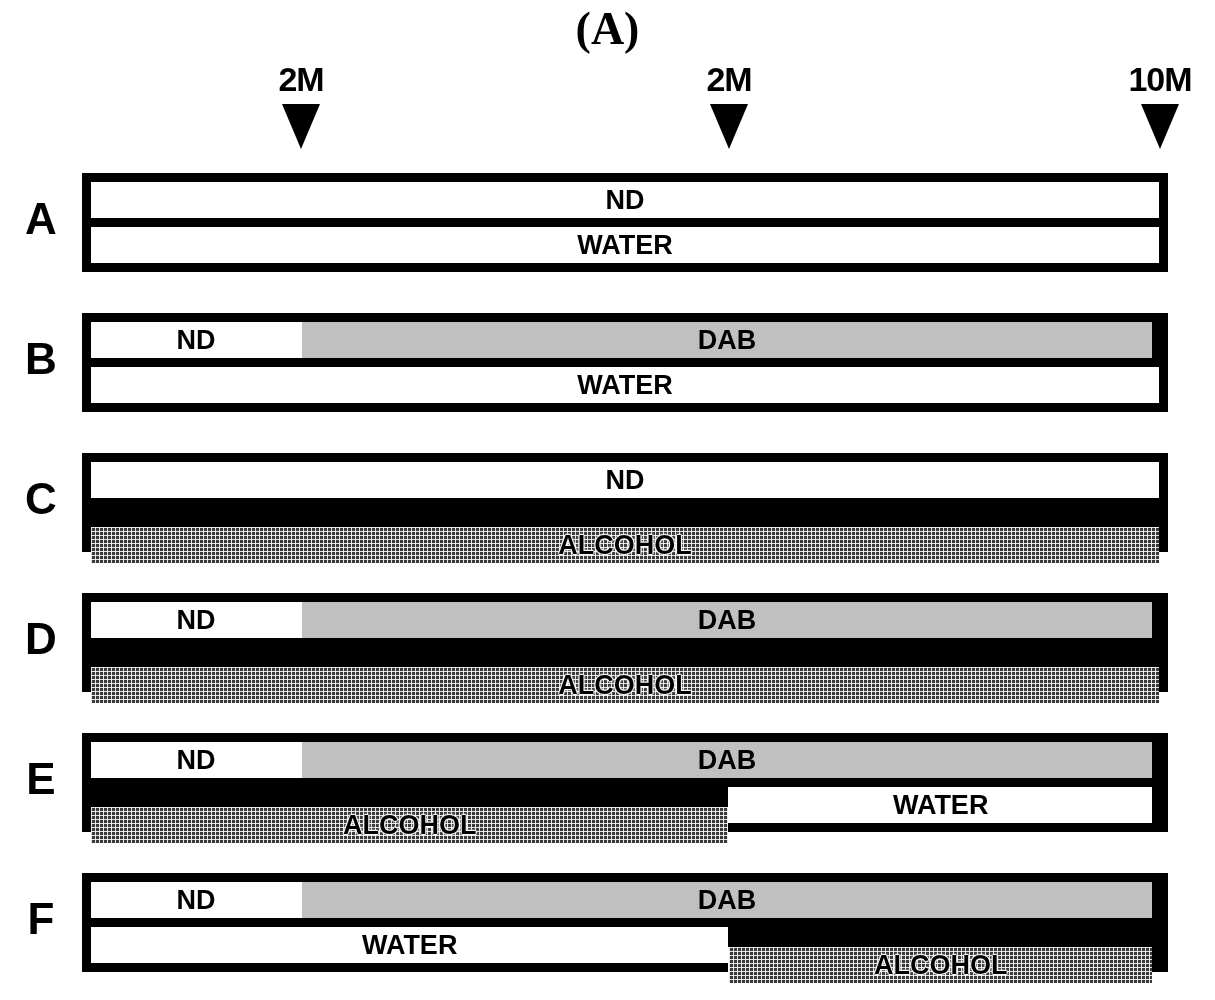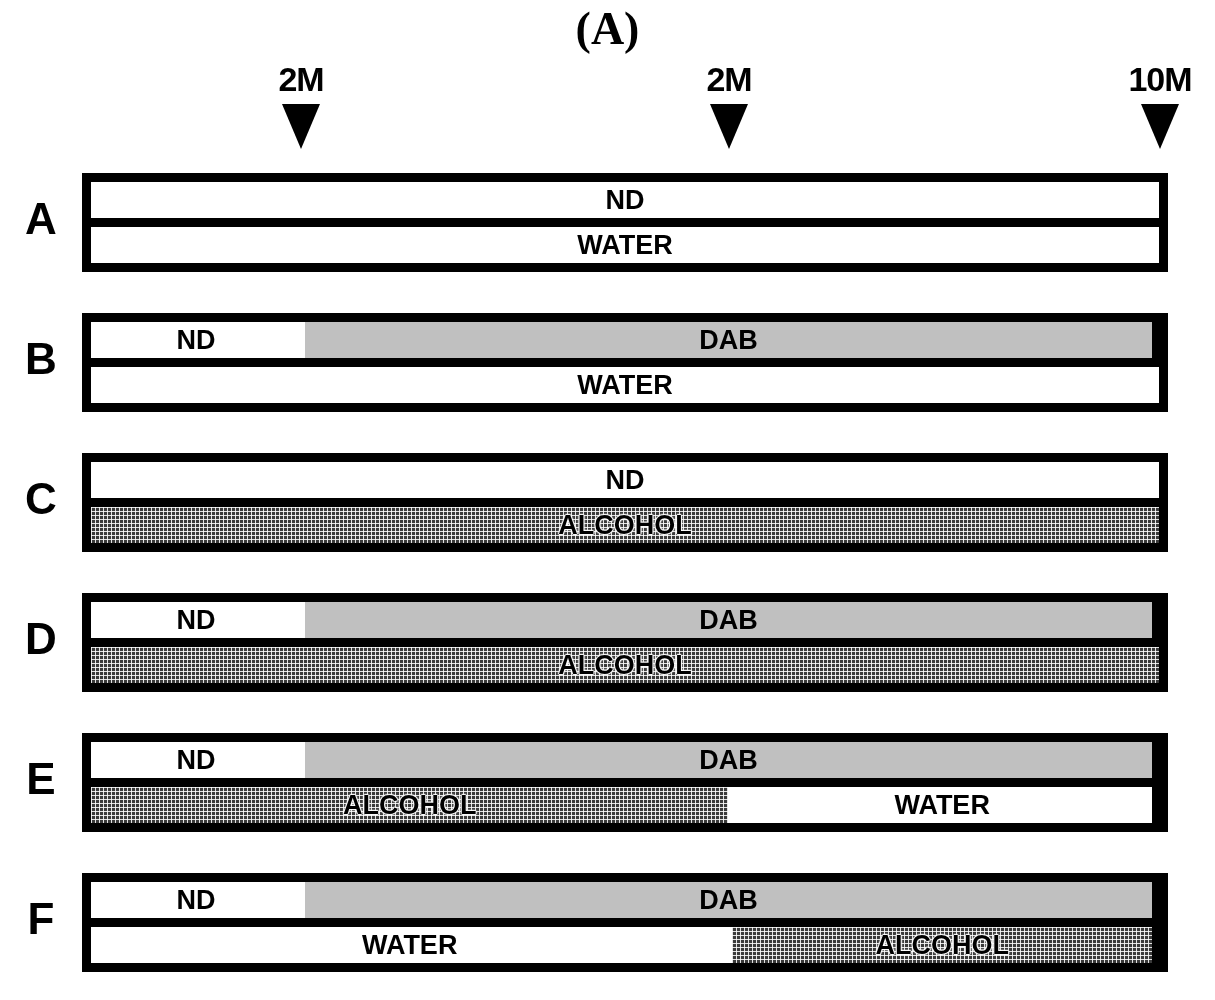--- a/index.html
+++ b/index.html
@@ -94,41 +94,42 @@
   .seg {
     position: relative;
     box-sizing: border-box;
     height: 100%;
     display: flex;
     align-items: center;
     justify-content: center;
     overflow: hidden;
   }
   .seg + .seg {
-    border-left: 4px solid #ffffff;
+    border-left: 1px solid #ffffff;
   }
   .seg-label {
     position: relative;
     z-index: 2;
     font-family: "Liberation Sans", sans-serif;
     font-weight: bold;
     font-size: 27px;
     line-height: 27px;
     color: #000000;
     white-space: nowrap;
     letter-spacing: 0px;
   }
   
   .fill-white  { background: #ffffff; }
   .fill-gray   { background: #c0c0c0; }
   .fill-hatch  {
     background-color: #3a3a3a;
     background-image:
       repeating-linear-gradient(to right,  rgba(255,255,255,0.85) 0px, rgba(255,255,255,0.85) 1px, rgba(0,0,0,0) 1px, rgba(0,0,0,0) 4px),
       repeating-linear-gradient(to bottom, rgba(255,255,255,0.85) 0px, rgba(255,255,255,0.85) 1px, rgba(0,0,0,0) 1px, rgba(0,0,0,0) 4px);
+    margin-top: 20px;
   }
   .fill-hatch .seg-label {
     color: #000000;
     text-shadow:
       0 0 2px #ffffff, 0 0 3px #ffffff,
       1px 0 1px #ffffff, -1px 0 1px #ffffff,
       0 1px 1px #ffffff, 0 -1px 1px #ffffff;
   }
 </style>
 </head>

